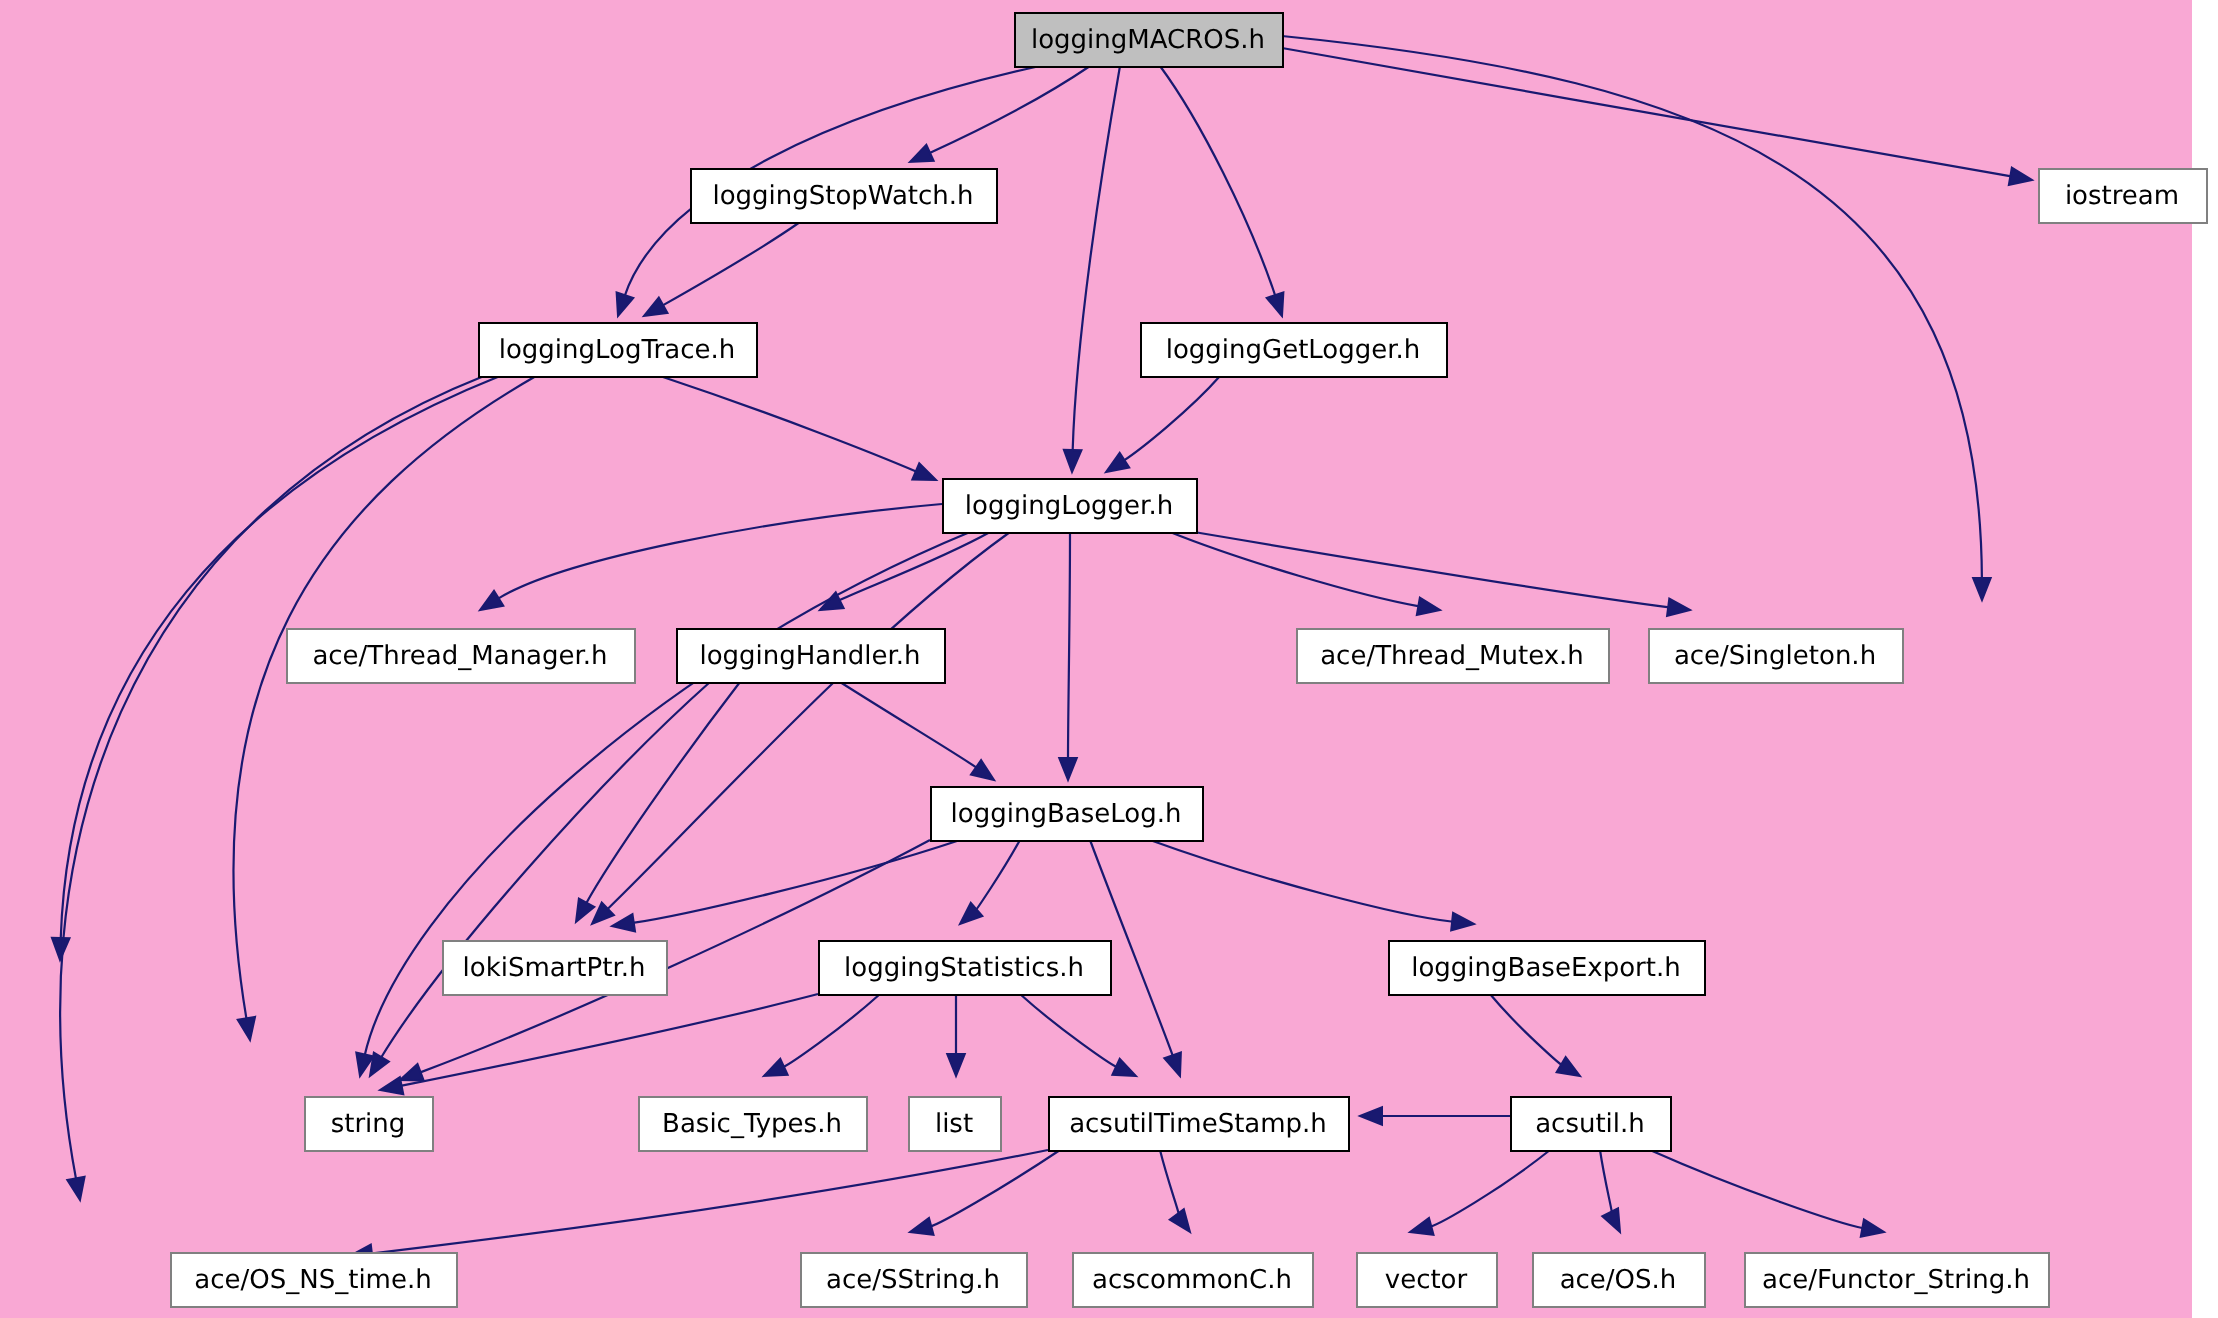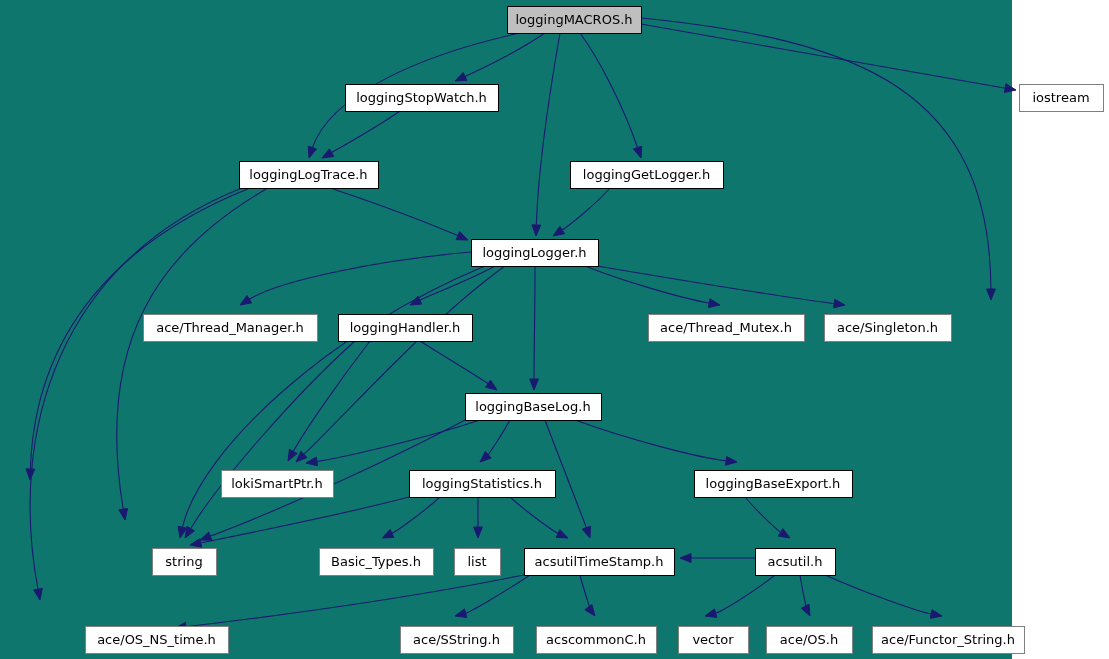--- a/index.html
+++ b/index.html
@@ -1,18 +1,18 @@
 <!DOCTYPE html>
 <html><head>
 <meta charset="utf-8">
 <style>
   html,body{margin:0;padding:0;background:#ffffff;}
   body{width:1109px;height:659px;overflow:hidden;
        font-family:"DejaVu Sans","Liberation Sans",sans-serif;}
-  #graph{position:relative;width:1012px;height:659px;background:#0f766e;}
+  #graph{position:relative;width:1096px;height:659px;background:#f9a8d4;}
   svg{position:absolute;left:0;top:0;width:1109px;height:659px;}
   .node-label{font-size:13px;fill:#000;text-anchor:middle;dominant-baseline:middle;}
   .nbox{fill:#ffffff;stroke:#808080;stroke-width:1;}
   .nbox.internal{stroke:#000000;}
   .nbox.root{fill:#bfbfbf;stroke:#000000;}
   .edge{fill:none;stroke:#191970;stroke-width:1.1;}
   .arrow{fill:#191970;stroke:#191970;stroke-width:1;}
 </style>
 </head>
 <body>

